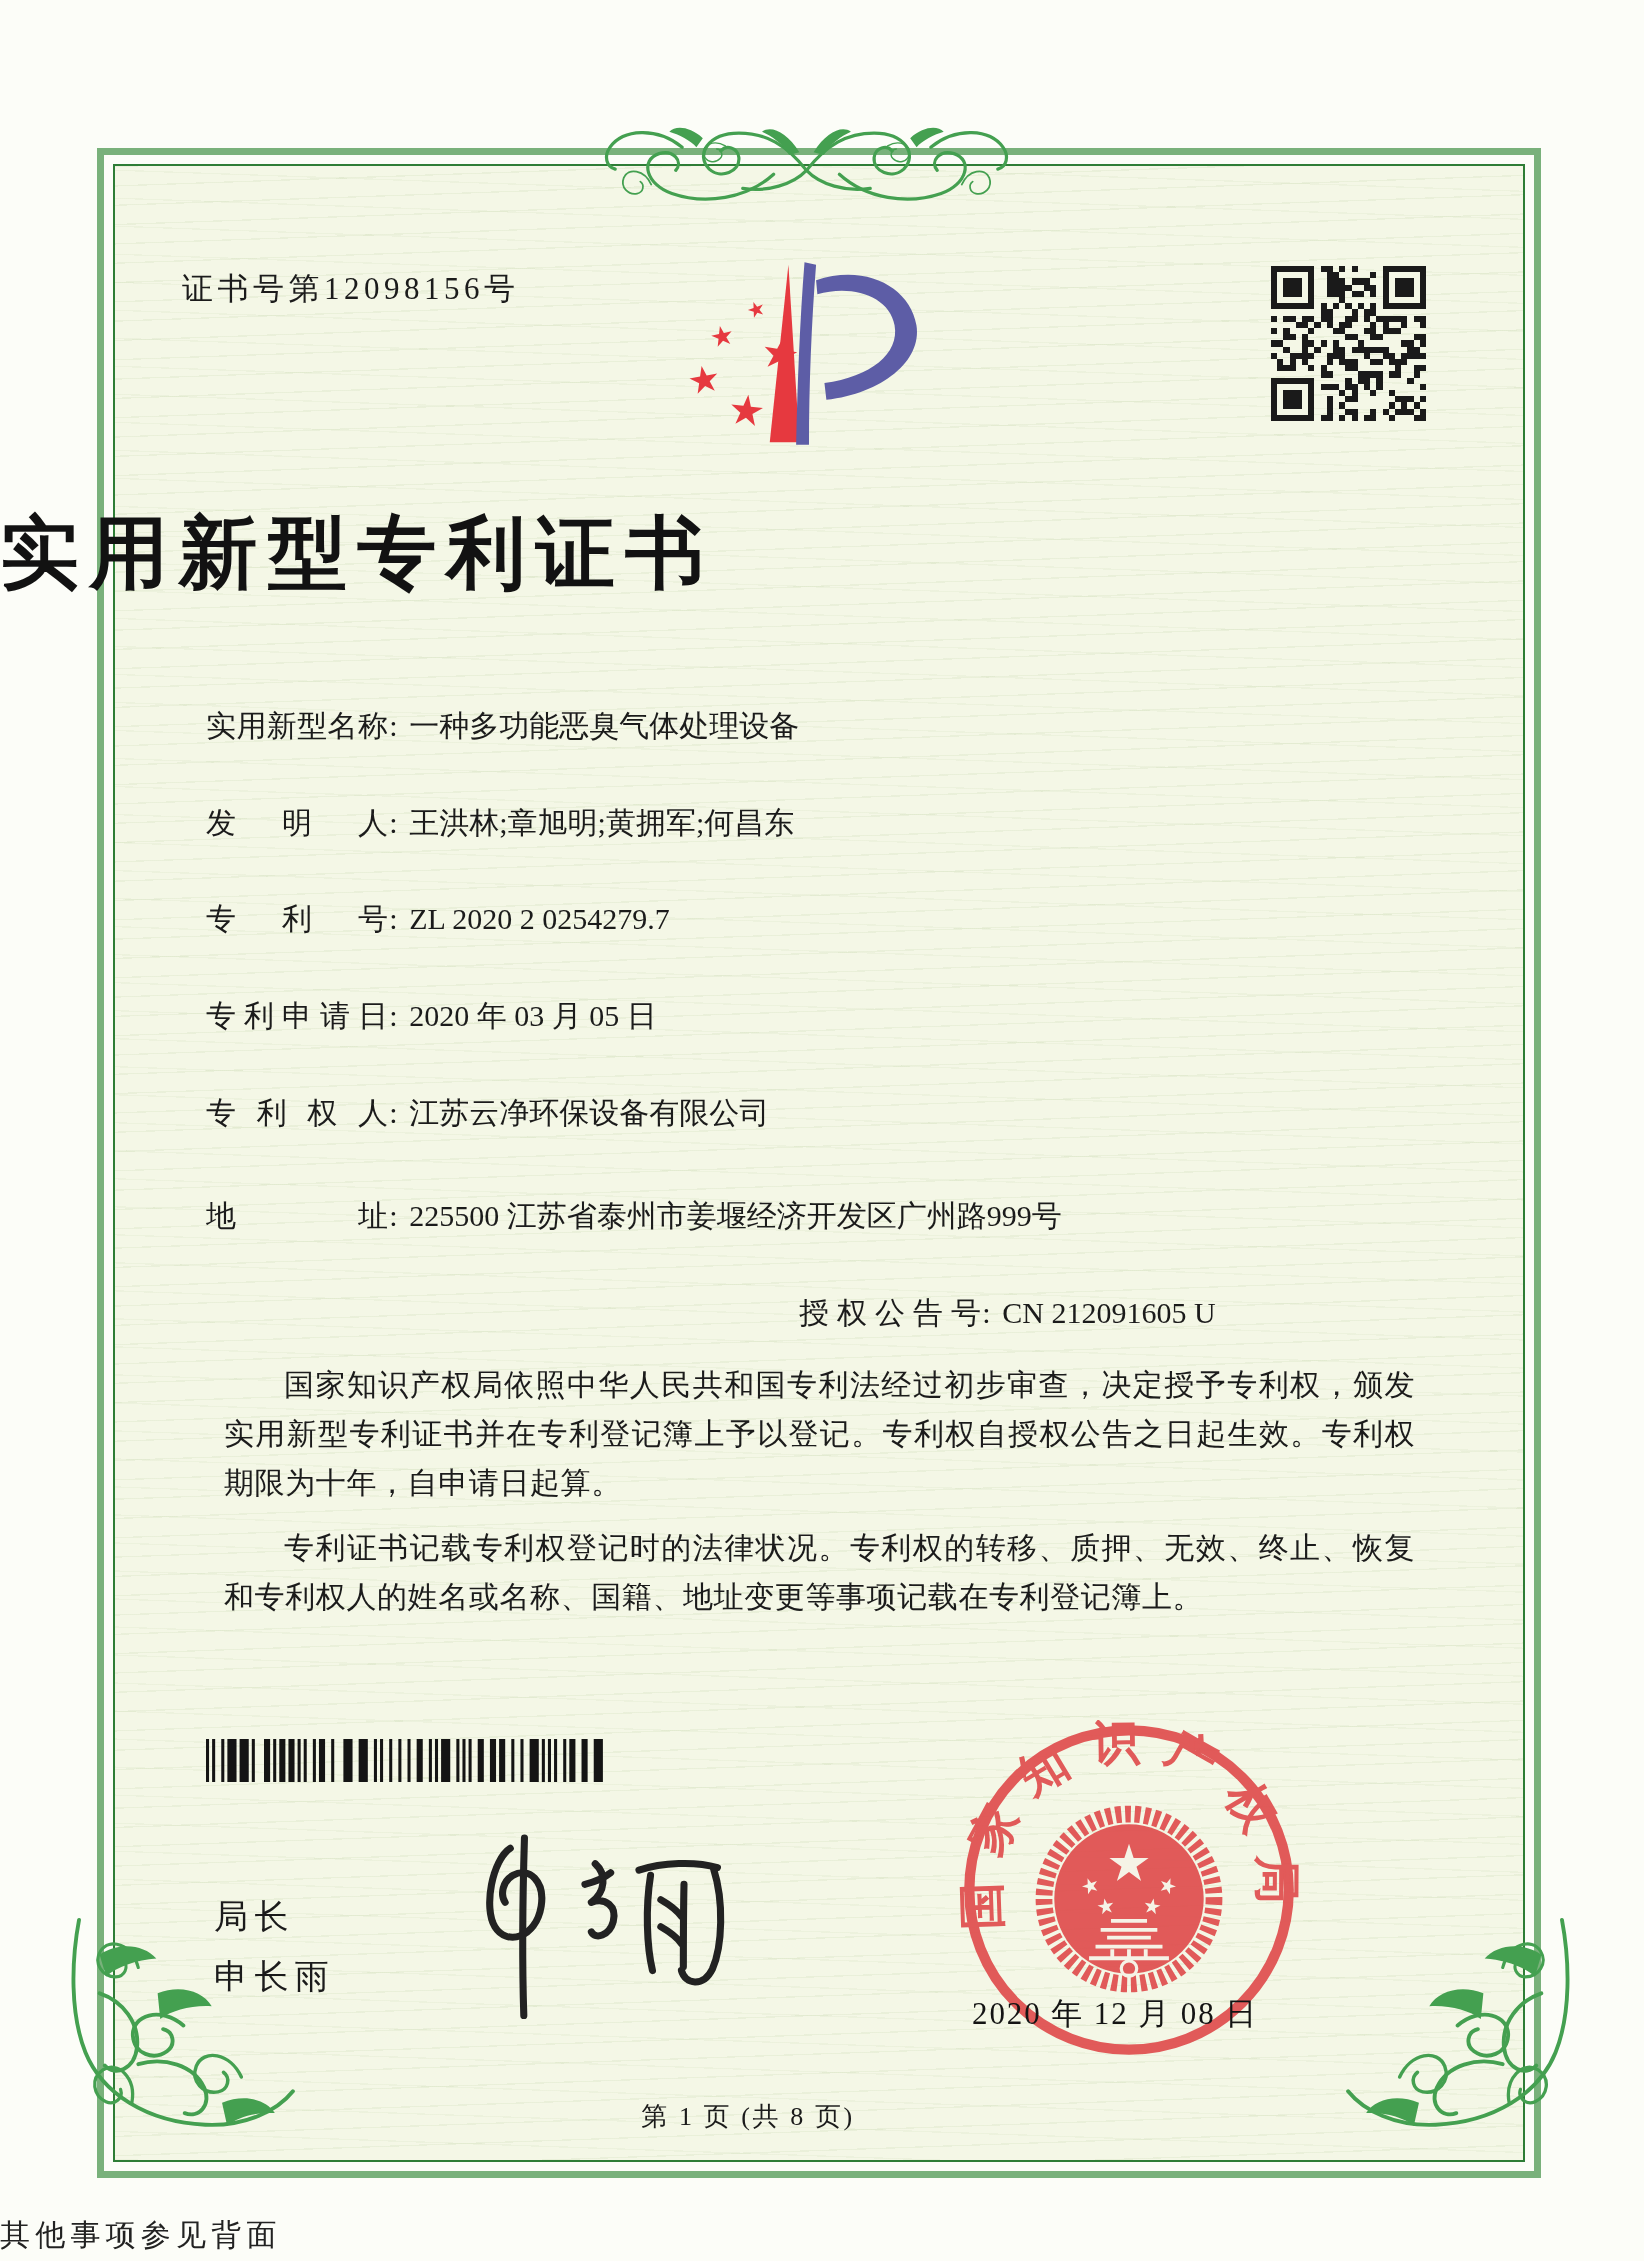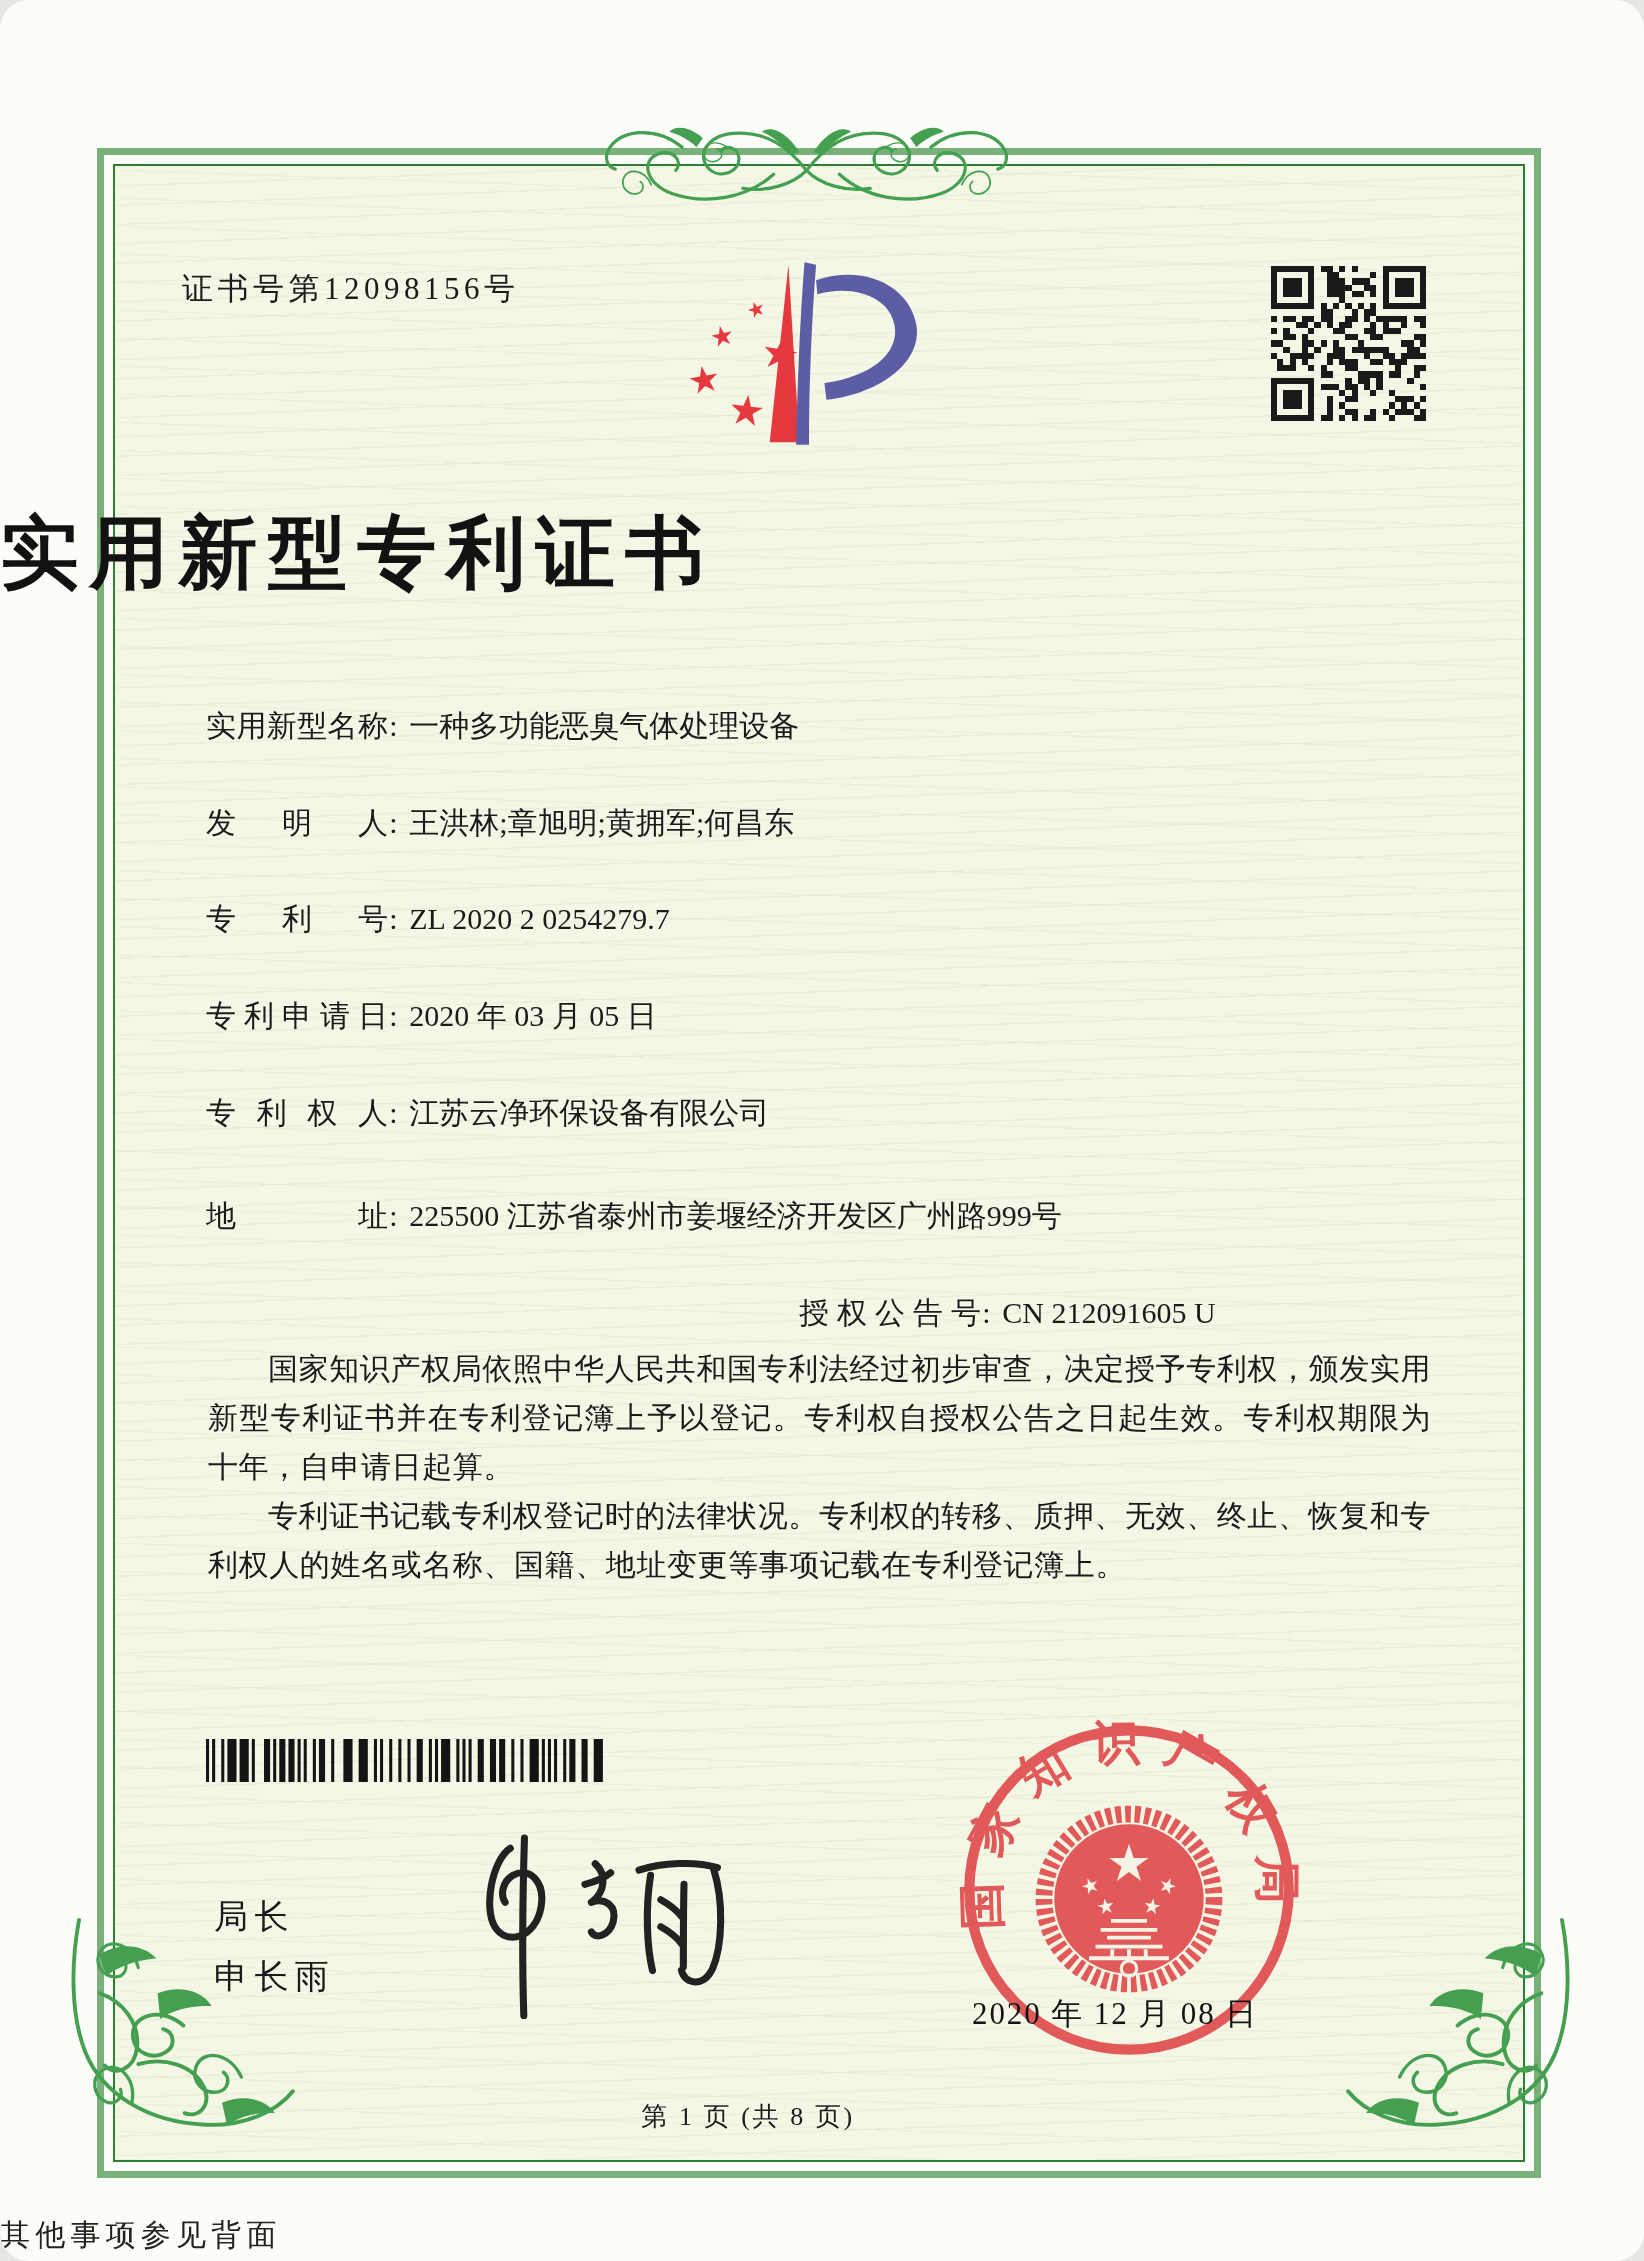--- a/index.html
+++ b/index.html
@@ -1,17 +1,17 @@
 <!DOCTYPE html>
 <html style="font-size:10.3px"><head>
 <meta charset="utf-8">
 <style>
   html,body{margin:0;padding:0;background:#e8e8e2;}
   .page{position:relative;width:1644px;height:2261px;background:#fcfdf8;overflow:hidden;
-        font-family:"Liberation Serif","DejaVu Serif",serif;color:#1b1b1b;border-radius:29px;}
+        font-family:"Liberation Serif","DejaVu Serif",serif;color:#1b1b1b;}
   
   .frame-o{position:absolute;left:97px;top:148px;width:1444px;height:2030px;
            border:7px solid #79b17b;box-sizing:border-box;}
   .frame-i{position:absolute;left:113px;top:164px;width:1412px;height:1998px;
            border:2.6px solid #2e7d36;box-sizing:border-box;
            background-color:#f4f7e6;
            background-image:
              repeating-linear-gradient(178deg, rgba(170,195,140,.14) 0 1.3px, transparent 1.3px 19.3px),
              repeating-linear-gradient(2deg,  rgba(170,195,140,.10) 0 1.3px, transparent 1.3px 28px);}
   svg{display:block;}
@@ -21,21 +21,21 @@
   .qr{position:absolute;left:1271px;top:266px;}
   .title{position:absolute;left:0;right:103px;top:501px;text-align:left;
          font-size:79px;font-weight:bold;letter-spacing:10.3px;color:#121212;}
   
   .row{position:absolute;left:206px;font-size:30px;white-space:nowrap;}
   .lab{display:inline-block;width:182px;text-align:justify;text-align-last:justify;}
   .sep{display:inline-block;margin:0 11.6px 0 1.3px;}
   .row2{position:absolute;font-size:30px;white-space:nowrap;}
   
   .body-text{position:absolute;left:208px;right:213px;top:1344px;}
-  .body-text p{margin:0;font-size:30px;line-height:49px;text-indent:2em;text-align:justify;
+  .body-text p{margin:16px;font-size:30px;line-height:49px;text-indent:2em;text-align:justify;
                letter-spacing:0.6px;}
   
   .barcode{position:absolute;left:206px;top:1739px;}
   .director-label{position:absolute;left:214px;top:1894px;font-size:34px;letter-spacing:6.4px;}
   .director-name{position:absolute;left:214px;top:1954px;font-size:34px;letter-spacing:6.4px;}
   .signature{position:absolute;left:433px;top:1829px;}
   .seal{position:absolute;left:959px;top:1720px;opacity:.95;}
   .seal-date{position:absolute;left:972px;top:1993px;font-size:31px;letter-spacing:1.9px;color:#141414;white-space:nowrap;}
   .pageinfo{position:absolute;left:0;right:148px;top:2099px;text-align:center;font-size:26px;letter-spacing:2.6px;}
   .footer{position:absolute;left:0;right:0;top:2215px;text-align:left;font-size:30px;letter-spacing:5.2px;color:#222;}

